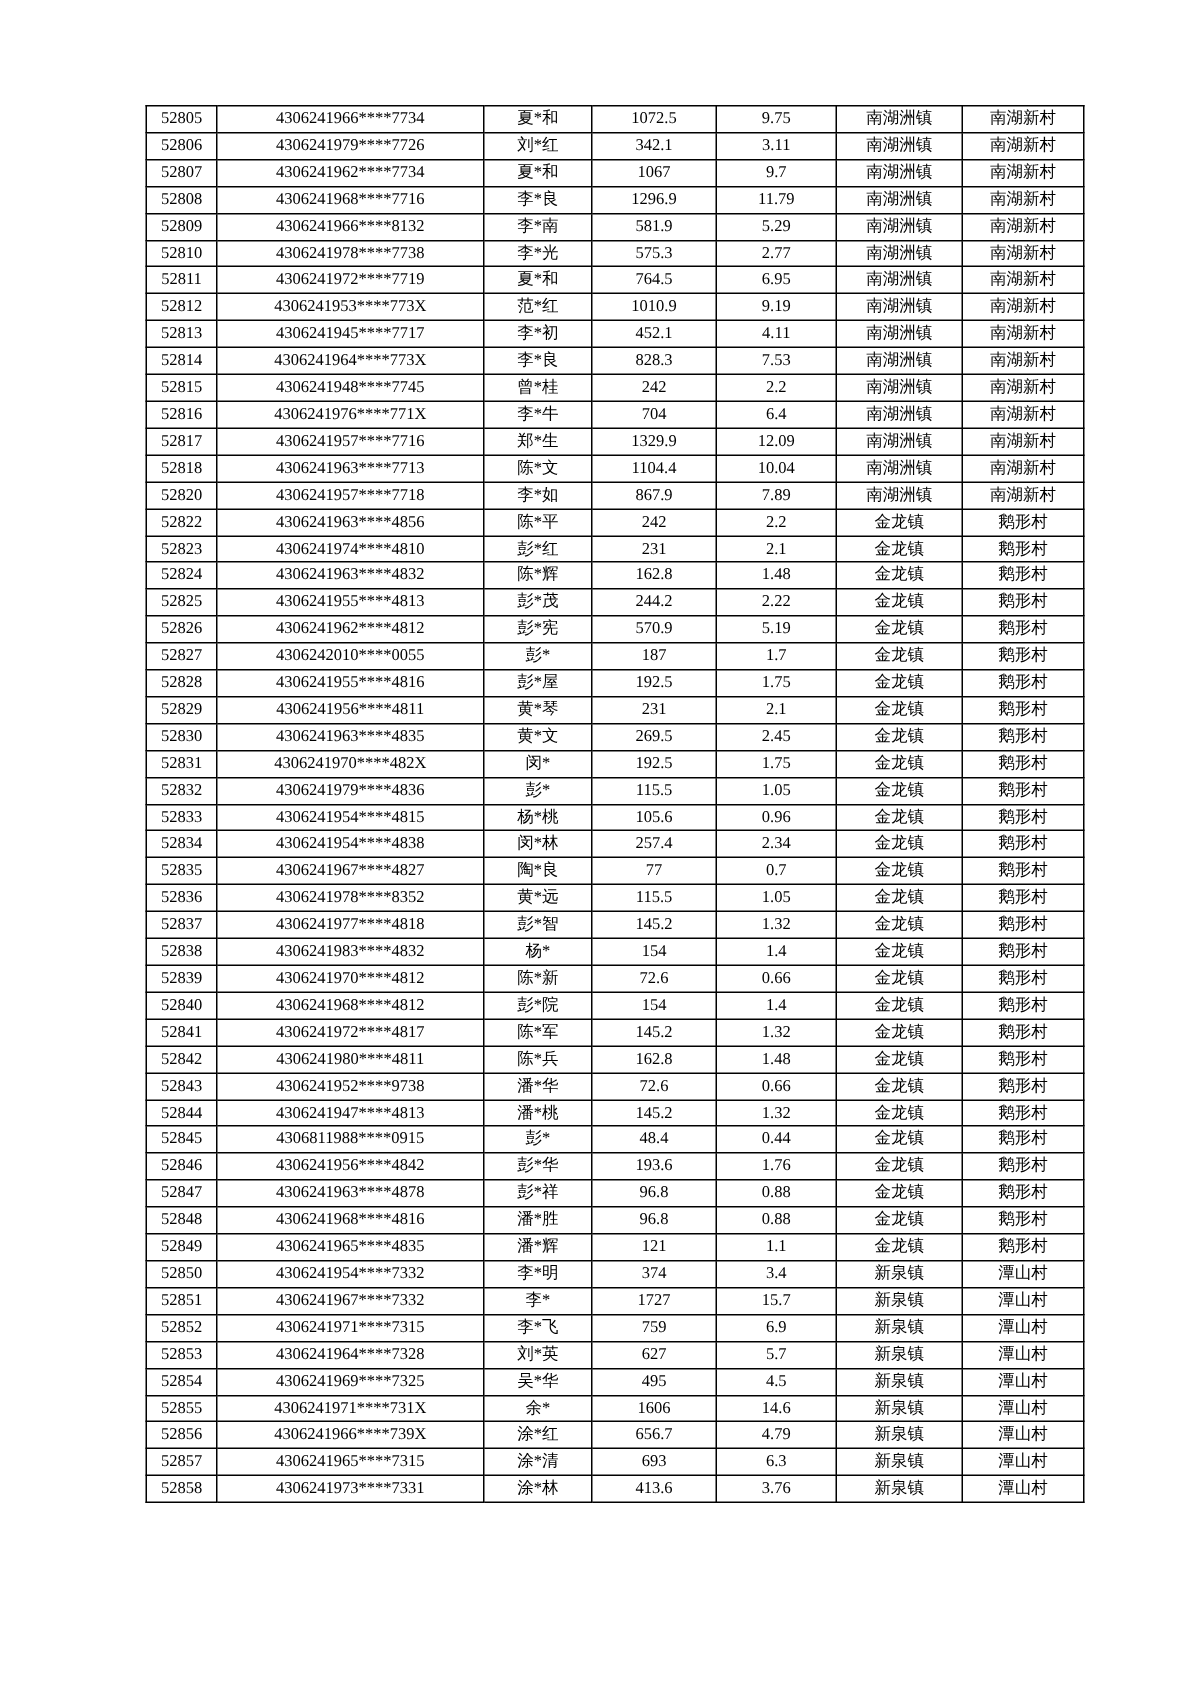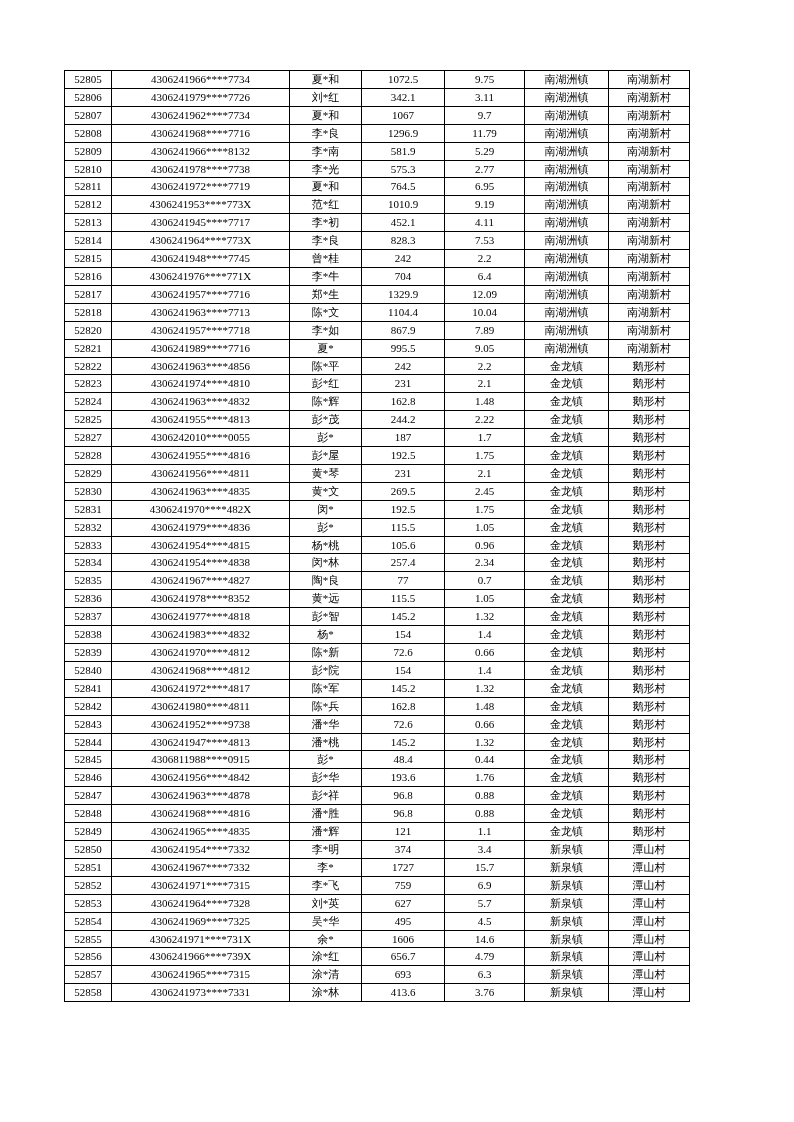--- a/index.html
+++ b/index.html
@@ -8,20 +8,21 @@
       background: #ffffff;
     }
     .page {
       position: relative;
       width: 754px;
       height: 1122px;
       background: #ffffff;
       overflow: hidden;
       font-family: "Liberation Serif", "DejaVu Serif", serif;
       color: #000000;
+      padding-left: 33px;
     }
     table.records {
       border-collapse: collapse;
       margin: 70px auto 0 auto;
       table-layout: fixed;
       font-size: 11px;
     }
     table.records td {
       border: 1px solid #000000;
       text-align: center;
@@ -177,29 +178,20 @@
         <tr>
           <td>52820</td>
           <td>4306241957****7718</td>
           <td>李*如</td>
           <td>867.9</td>
           <td>7.89</td>
           <td>南湖洲镇</td>
           <td>南湖新村</td>
         </tr>
         <tr>
-          <td>52821</td>
-          <td>4306241989****7716</td>
-          <td>夏*</td>
-          <td>995.5</td>
-          <td>9.05</td>
-          <td>南湖洲镇</td>
-          <td>南湖新村</td>
-        </tr>
-        <tr>
           <td>52822</td>
           <td>4306241963****4856</td>
           <td>陈*平</td>
           <td>242</td>
           <td>2.2</td>
           <td>金龙镇</td>
           <td>鹅形村</td>
         </tr>
         <tr>
           <td>52823</td>
@@ -222,20 +214,29 @@
         <tr>
           <td>52825</td>
           <td>4306241955****4813</td>
           <td>彭*茂</td>
           <td>244.2</td>
           <td>2.22</td>
           <td>金龙镇</td>
           <td>鹅形村</td>
         </tr>
         <tr>
+          <td>52826</td>
+          <td>4306241962****4812</td>
+          <td>彭*宪</td>
+          <td>570.9</td>
+          <td>5.19</td>
+          <td>金龙镇</td>
+          <td>鹅形村</td>
+        </tr>
+        <tr>
           <td>52827</td>
           <td>4306242010****0055</td>
           <td>彭*</td>
           <td>187</td>
           <td>1.7</td>
           <td>金龙镇</td>
           <td>鹅形村</td>
         </tr>
         <tr>
           <td>52828</td>

